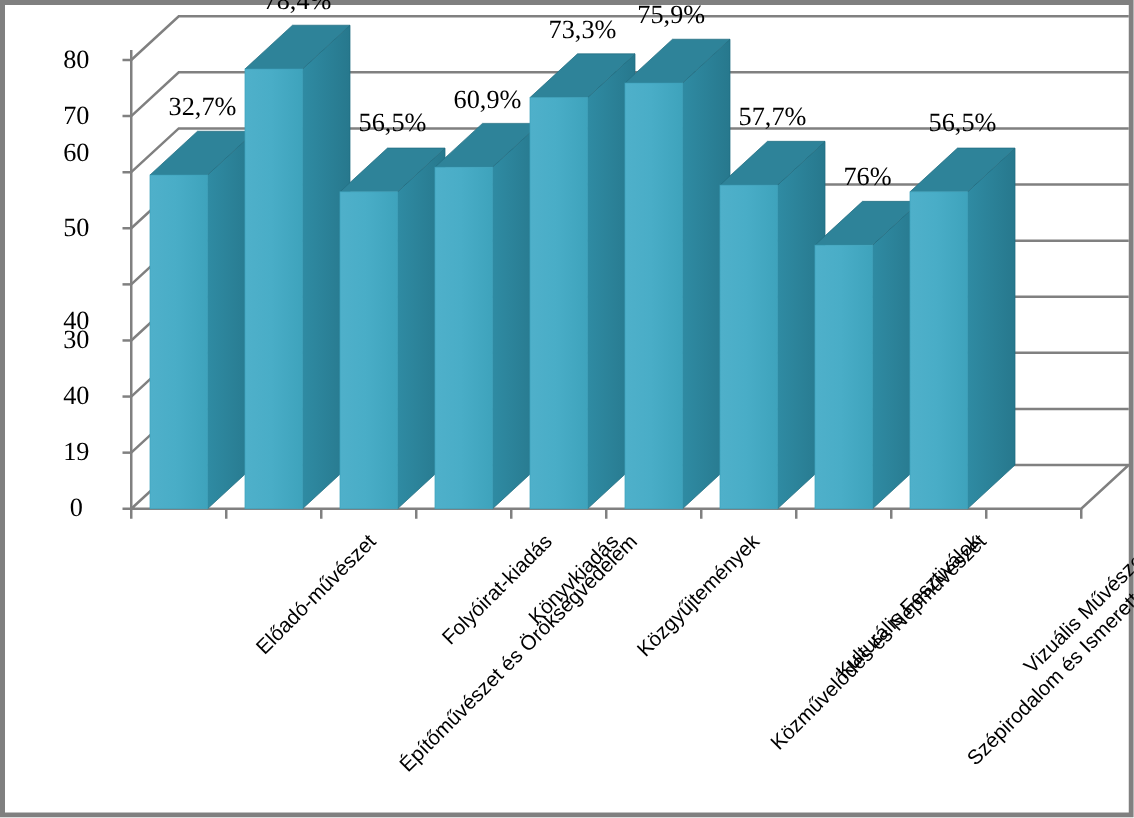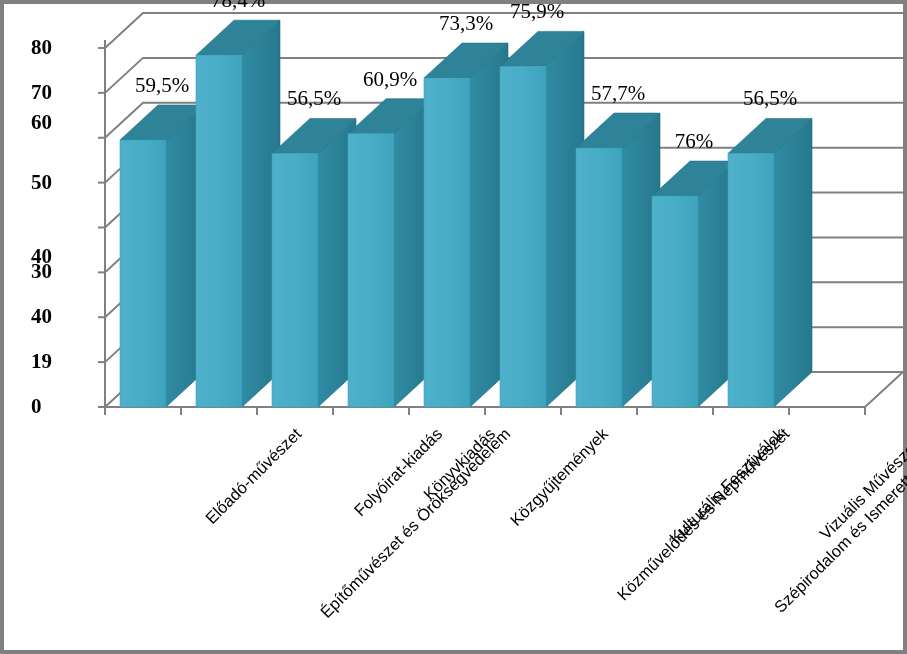--- a/index.html
+++ b/index.html
@@ -25,27 +25,26 @@
 
   .plot-svg {
     position: absolute;
     left: 0;
     top: 0;
   }
 
   
   .ytick {
     position: absolute;
-    text-align: left;
+    text-align: center;
     font-family: "Liberation Serif", "DejaVu Serif", serif;
     font-size: 21px;
     color: #000000;
     line-height: 1;
     white-space: nowrap;
-    font-weight: bold;
   }
 
   
   .vlabel {
     position: absolute;
     font-family: "Liberation Serif", "DejaVu Serif", serif;
     font-size: 21px;
     color: #000000;
     white-space: nowrap;
     text-align: center;
@@ -172,21 +171,21 @@
       <div class="ytick" style="left: 27px; top: 347.125px; width: 60px;">19</div>
       <div class="ytick" style="left: 27px; top: 302.25px; width: 60px;">40</div>
       <div class="ytick" style="left: 27px; top: 257.375px; width: 60px;">30</div>
       <div class="ytick" style="left: 27px; top: 212.5px; width: 60px; margin-top: 29px;">40</div>
       <div class="ytick" style="left: 27px; top: 167.625px; width: 60px;">50</div>
       <div class="ytick" style="left: 27px; top: 108px; width: 60px;">60</div>
       <div class="ytick" style="left: 27px; top: 77.875px; width: 60px;">70</div>
       <div class="ytick" style="left: 27px; top: 33px; width: 60px;">80</div>
     </div>
   <div id="vlabel-layer">
-      <div class="vlabel" style="left: 98px; top: 70.9937px; width: 120px;">59,5%</div>
+      <div class="vlabel" style="left: 98px; top: 70.9937px; width: 120px;">32,7%</div>
       <div class="vlabel" style="left: 174px; top: -13.82px; width: 120px;">78,4%</div>
       <div class="vlabel" style="left: 250px; top: 84.4562px; width: 120px;">56,5%</div>
       <div class="vlabel" style="left: 326px; top: 64.7113px; width: 120px;">60,9%</div>
       <div class="vlabel" style="left: 402px; top: 9.06625px; width: 120px;">73,3%</div>
       <div class="vlabel" style="left: 473px; top: -2.60125px; width: 120px;">75,9%</div>
       <div class="vlabel" style="left: 554px; top: 79.0712px; width: 120px;">57,7%</div>
       <div class="vlabel" style="left: 630px; top: 127.088px; width: 120px;">76%</div>
       <div class="vlabel" style="left: 706px; top: 84.4562px; width: 120px;">56,5%</div>
     </div>
   <div id="catlabel-layer">

